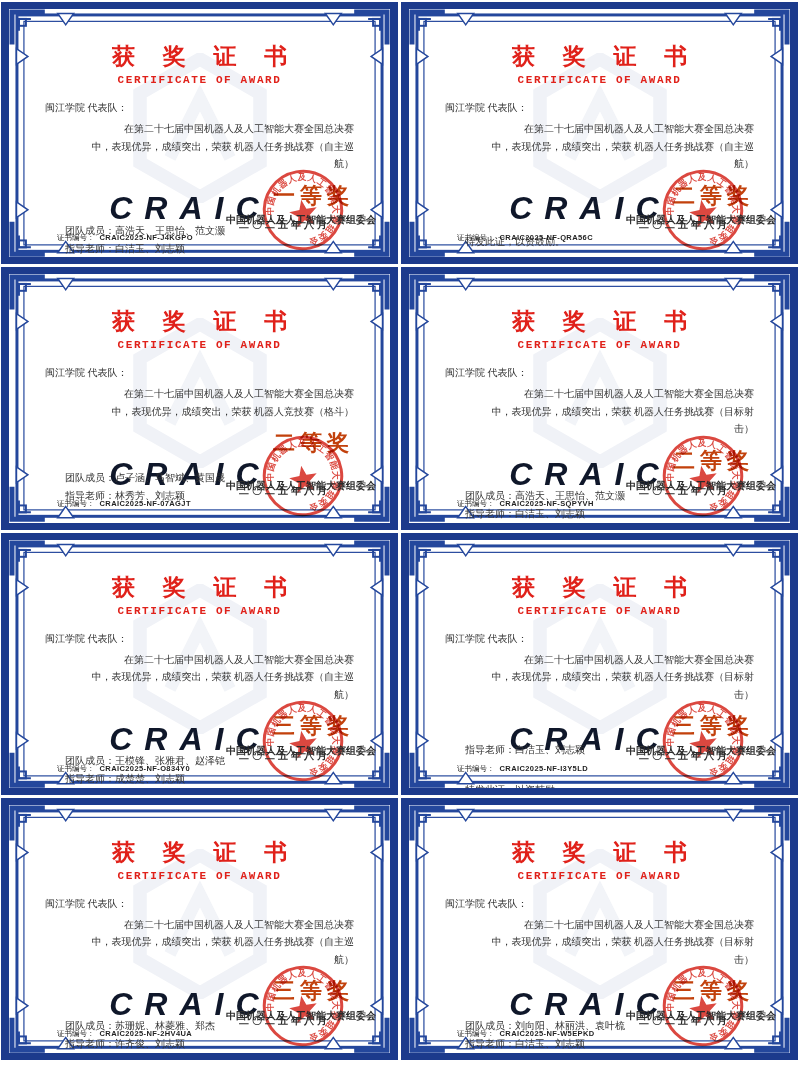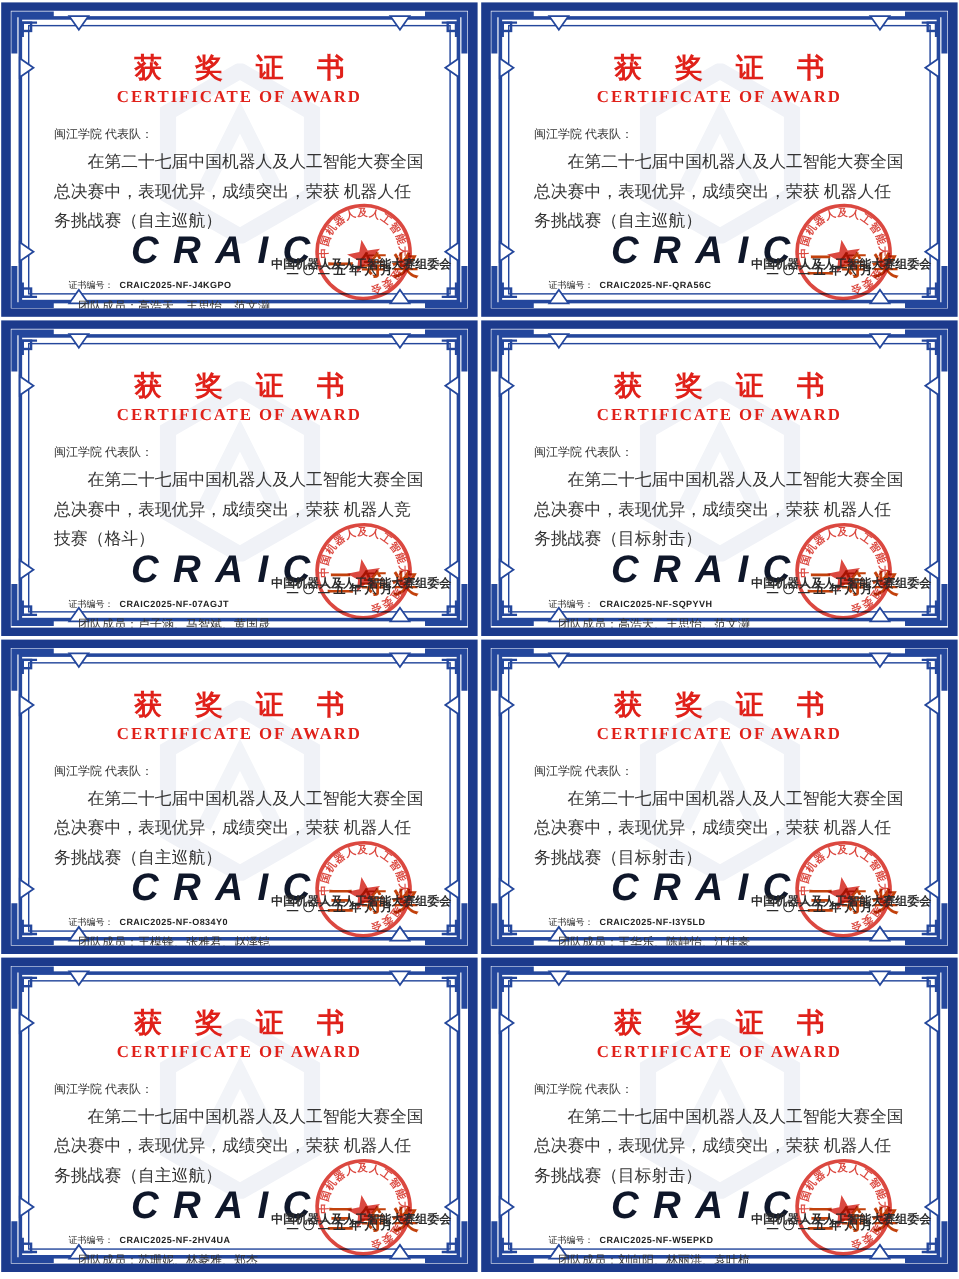--- a/index.html
+++ b/index.html
@@ -37,27 +37,27 @@
     white-space:nowrap;
   }
   .content { position:absolute; inset:0; z-index:2; padding:12px 36px 0 36px; }
   .title {
     text-align:center; color:#e0211a; font-weight:bold;
     font-size:23px; letter-spacing:11px; text-indent:11px;
     margin-top:20px; white-space:nowrap;
   }
   .subtitle {
     text-align:center; color:#e0211a; font-weight:bold;
-    font-family:Liberation Serif, serif;
-    font-size:14px; letter-spacing:1.6px; margin-top:2px;
+    font-family:Liberation Mono, monospace;
+    font-size:11px; letter-spacing:1.6px; margin-top:2px;
   }
   .recipient { font-size:10px; color:#333; margin-top:15px; }
   .body-text {
-    font-size:14px; color:#333; line-height:1.75;
-    text-indent:2em; margin-top:5px; text-align:left;
+    font-size:10px; color:#333; line-height:1.75;
+    text-indent:2em; margin-top:5px; text-align:right;margin-left:44px;
   }
   .award {
     text-align:right; color:#c2410c; font-weight:bold;
     font-size:22px; letter-spacing:5px; text-indent:5px; margin-top:8px;
   }
   .line { font-size:10px; color:#333; margin-left:20px; line-height:1.8; }
   .line.first { margin-top:11px; }
   .closing { font-size:10px; color:#333; margin-left:20px; margin-top:24px; }
   .certno {
     position:absolute; left:48px; bottom:14px; z-index:3;
@@ -526,21 +526,20 @@
           <polygon points="375.5,195 375.5,211 364,203"></polygon>
         </g>
       </svg>
 
       <div class="content">
         <div class="title">获 奖 证 书</div>
         <div class="subtitle">CERTIFICATE OF AWARD</div>
         <div class="recipient">闽江学院 代表队：</div>
         <p class="body-text"><span>在第二十七届中国机器人及人工智能大赛全国总决赛中，表现优异，成绩突出，荣获</span> <span>机器人任务挑战赛（目标射击）</span></p>
         <div class="award">三等奖</div>
-        <div class="line first"><span>团队成员：</span><span>王华乐、陈静怡、江佳豪</span></div>
         <div class="line"><span>指导老师：</span><span>白洁玉、刘志颖</span></div>
         <div class="closing">特发此证，以资鼓励。</div>
       </div>
 
       <div class="certno"><span>证书编号：</span><span class="certno-val">CRAIC2025-NF-I3Y5LD</span></div>
       <div class="committee">中国机器人及人工智能大赛组委会</div>
       <div class="issue-date">二〇二五年八月</div>
 
       <svg class="seal" viewBox="0 0 100 100">
         <circle cx="50" cy="50" r="45" fill="none" stroke="#d5281e" stroke-width="3.5"></circle>

